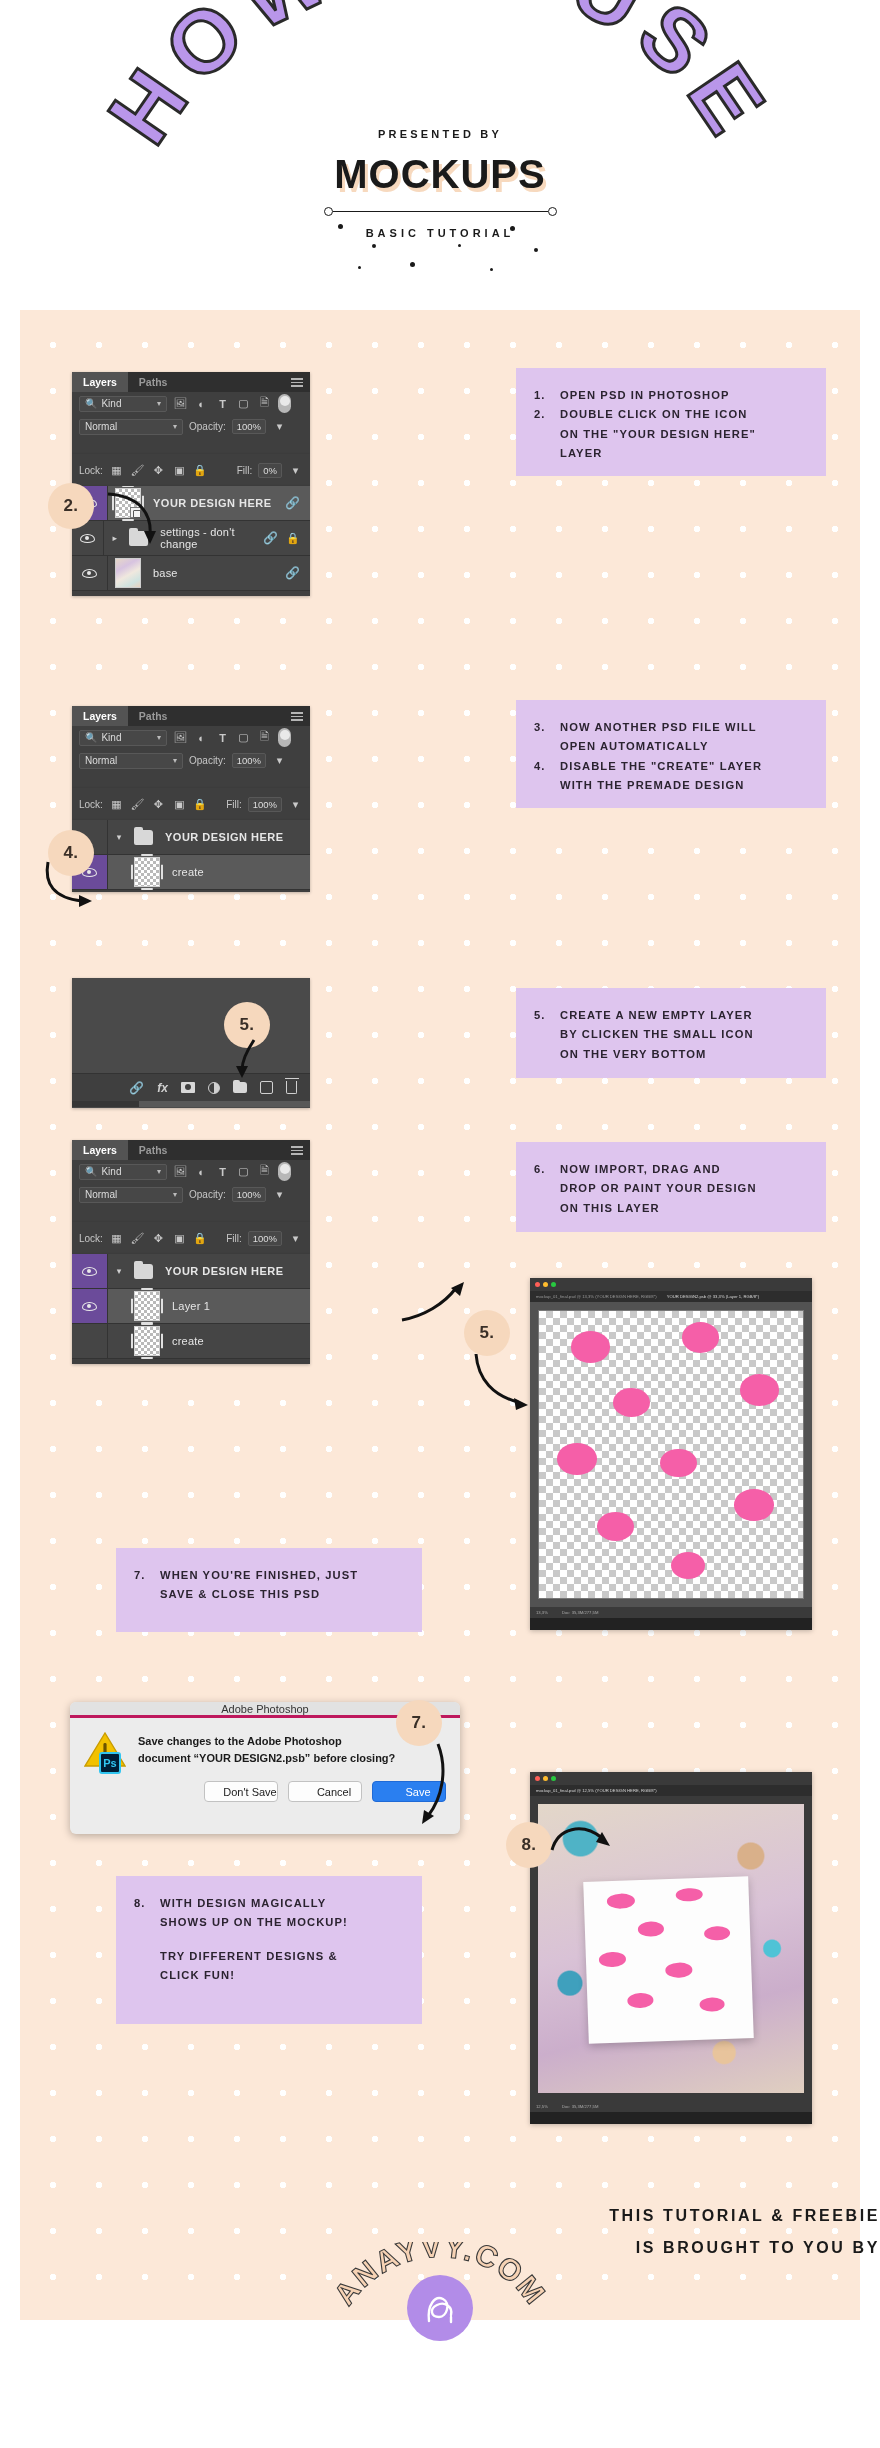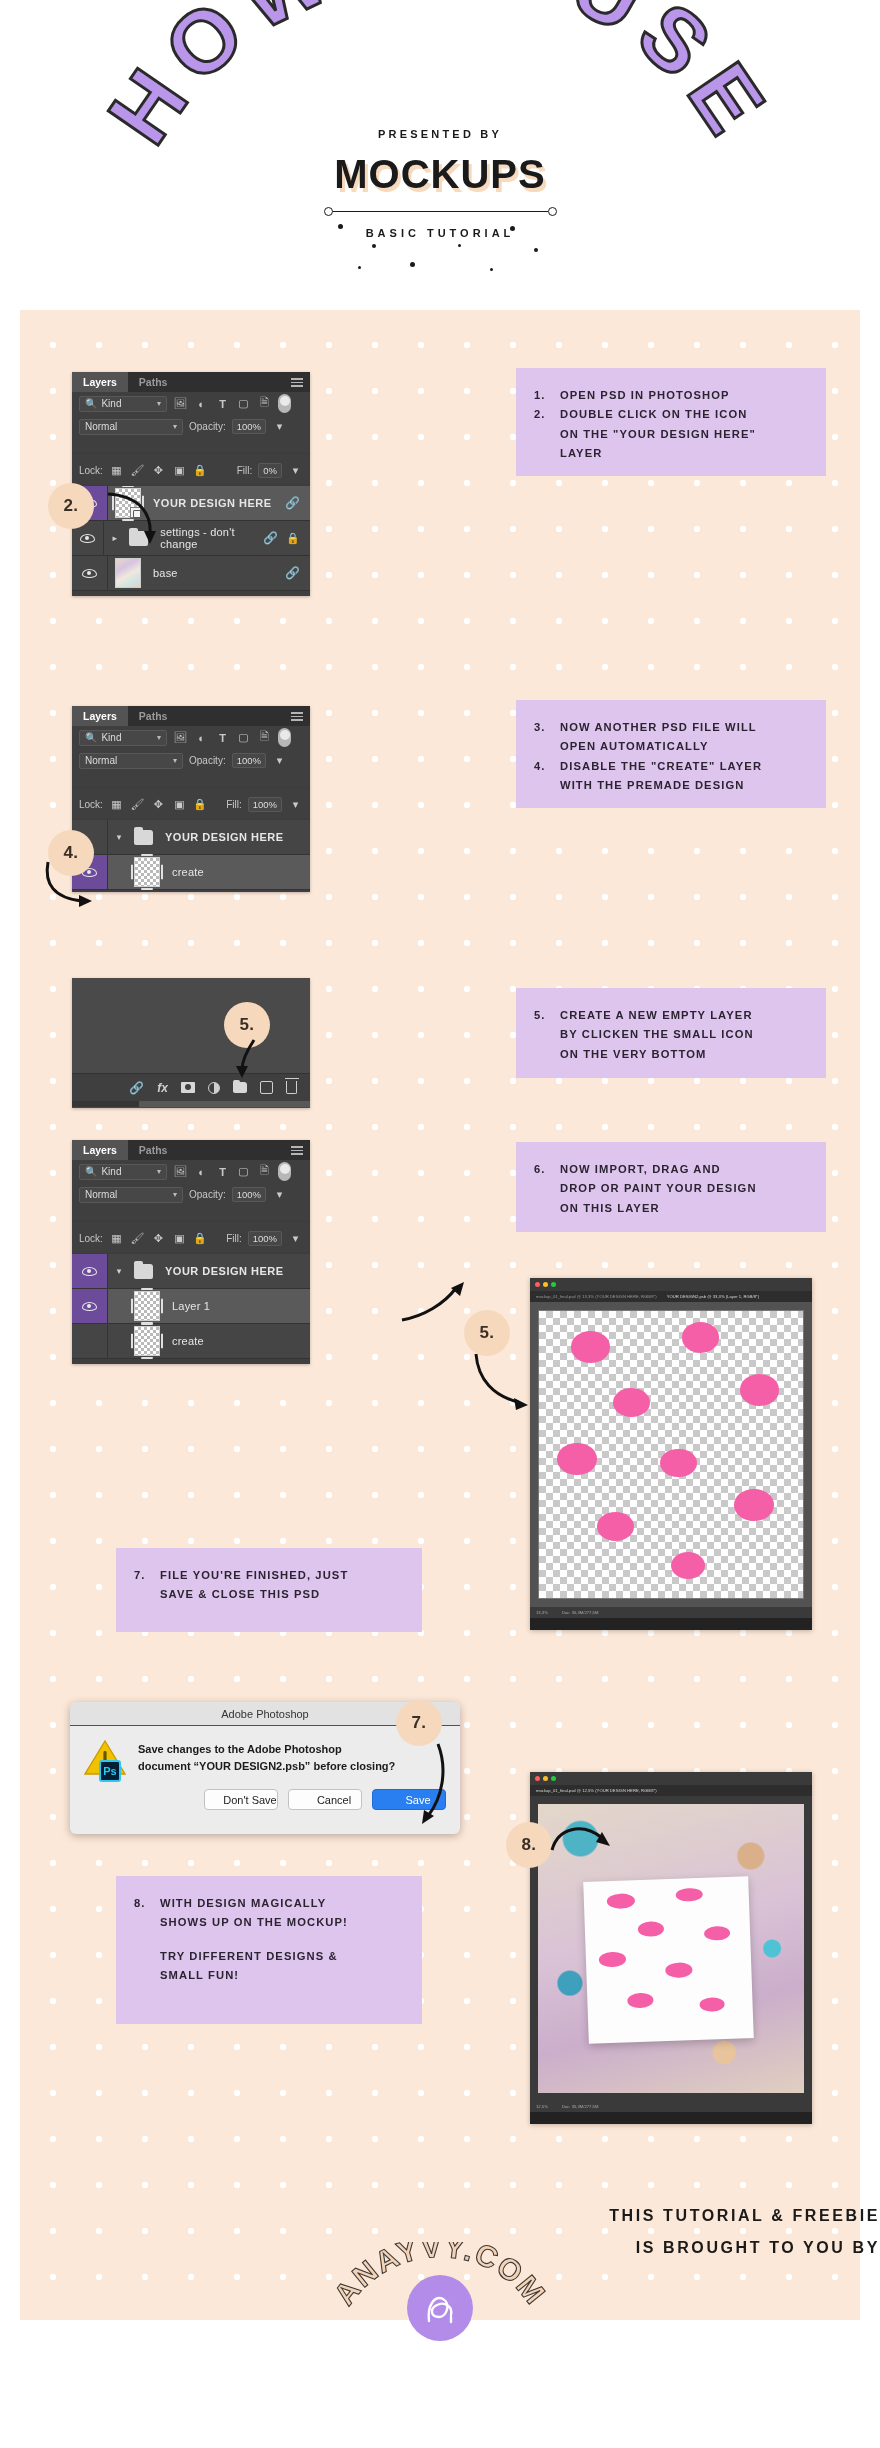--- a/index.html
+++ b/index.html
@@ -224,21 +224,21 @@
   
   .mac-dialog {
     position: absolute;
     background: #ececec;
     border-radius: 6px;
     box-shadow: 0 2px 8px rgba(0,0,0,.28);
     overflow: hidden;
     font-family: "Liberation Sans", sans-serif;
   }
   .mac-title {
-    height: 24px; background: #e2e2e2; border-bottom: 1px solid #be185d;
+    height: 16px; background: #e2e2e2; border-bottom: 3px solid #be185d;
     display: flex; align-items: center; justify-content: center;
     font-size: 11px; color: #333;
   }
   .mac-body { display: flex; padding: 13px 14px 6px 14px; gap: 12px; }
   .warn-ico { width: 42px; height: 38px; flex: none; position: relative; }
   .mac-msg { font-size: 11px; font-weight: bold; color: #1a1a1a; line-height: 1.5; padding-top: 2px; }
   .mac-buttons { display: flex; justify-content: flex-end; gap: 10px; padding: 6px 14px 13px 14px; }
   .mac-btn {
     min-width: 74px; height: 21px; border-radius: 4px;
     background: #fdfdfd; border: 1px solid #c2c2c2;
@@ -706,21 +706,21 @@
   <path d="M64 4 l-4 14 l-9 -8 z" fill="#111"></path>
 </svg>
 <svg class="arrow-svg" style="left:468px;top:1352px;width:72px;height:66px;" viewBox="0 0 72 66">
   <path d="M8 2 C 10 28, 26 44, 50 50" stroke="#111" stroke-width="3" fill="none"></path>
   <path d="M60 53 l-14 -7 l2 12 z" fill="#111"></path>
 </svg>
 
 <div class="card" style="left:116px;top:1548px;width:306px;height:84px;">
   <div class="line">
       <span class="num">7.</span>
-      <span class="txt">FILE YOU'RE FINISHED, JUST</span>
+      <span class="txt">WHEN YOU'RE FINISHED, JUST</span>
     </div>
   <div class="line">
       <span class="num"></span>
       <span class="txt">SAVE &amp; CLOSE THIS PSD</span>
     </div>
 </div>
 
 <div class="mac-dialog" style="left:70px;top:1702px;width:390px;height:132px;">
   <div class="mac-title">Adobe Photoshop</div>
   <div class="mac-body">
@@ -758,21 +758,21 @@
       <span class="num"></span>
       <span class="txt">SHOWS UP ON THE MOCKUP!</span>
     </div>
   <div class="gap"></div>
   <div class="line">
       <span class="num"></span>
       <span class="txt">TRY DIFFERENT DESIGNS &amp;</span>
     </div>
   <div class="line">
       <span class="num"></span>
-      <span class="txt">SMALL FUN!</span>
+      <span class="txt">CLICK FUN!</span>
     </div>
 </div>
 
 <div class="shot" style="left:530px;top:1772px;width:282px;height:352px;">
   <div class="shot-bar">
     <span class="td" style="background:#ff5f57;"></span>
     <span class="td" style="background:#febc2e;"></span>
     <span class="td" style="background:#28c840;"></span>
   </div>
   <div class="shot-tab">

